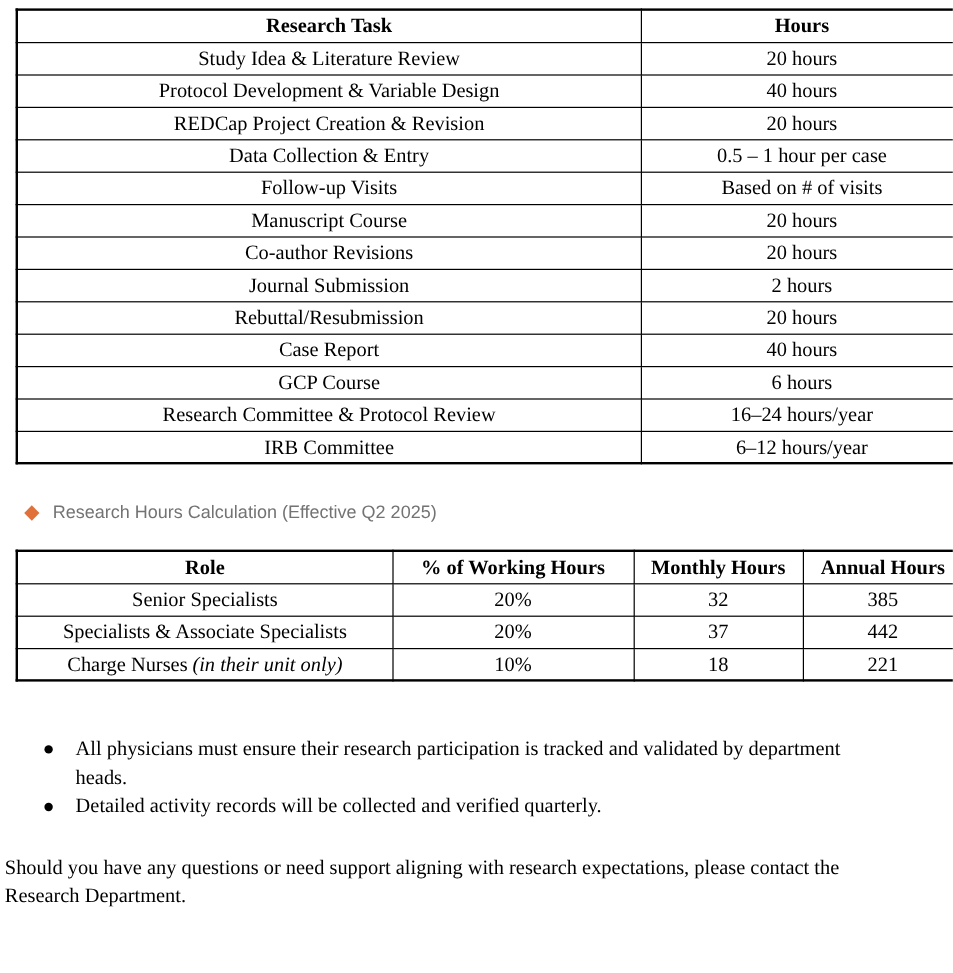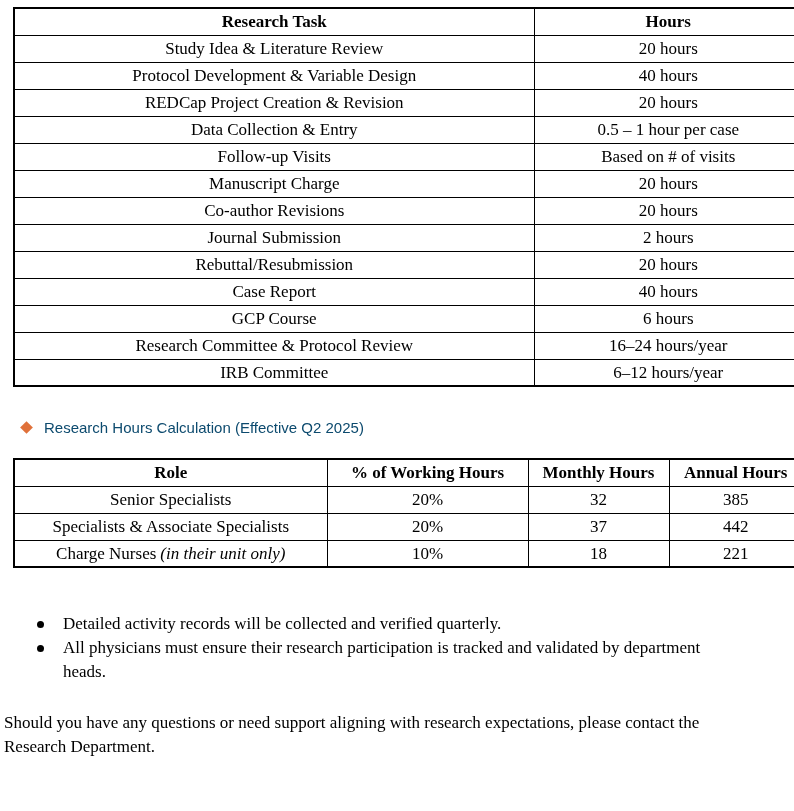--- a/index.html
+++ b/index.html
@@ -49,21 +49,21 @@
   .diamond {
     width: 9px;
     height: 9px;
     transform: rotate(45deg);
     flex: none;
     margin-right: 13px;
   }
   .section-heading-text {
     font-family: "Liberation Sans", sans-serif;
     font-size: 15px;
-    color: #0c4a6e;
+    color: #737373;
   }
 
   
   .role-note { font-style: italic; }
   .role-note:not(:empty) { margin-left: 4px; }
 
   
   .bullet-list { margin-top: 44px; }
   .bullet-item {
     display: flex;
@@ -117,21 +117,21 @@
     </tr>
     <tr>
       <td>Data Collection &amp; Entry</td>
       <td>0.5 – 1 hour per case</td>
     </tr>
     <tr>
       <td>Follow-up Visits</td>
       <td>Based on # of visits</td>
     </tr>
     <tr>
-      <td>Manuscript Charge</td>
+      <td>Manuscript Course</td>
       <td>20 hours</td>
     </tr>
     <tr>
       <td>Co-author Revisions</td>
       <td>20 hours</td>
     </tr>
     <tr>
       <td>Journal Submission</td>
       <td>2 hours</td>
     </tr>
@@ -196,21 +196,21 @@
       <td>10%</td>
       <td>18</td>
       <td>221</td>
     </tr>
   </tbody>
 </table>
 
 <div class="bullet-list">
   <div class="bullet-item">
     <span class="bullet-dot"></span>
-    <span class="bullet-text">Detailed activity records will be collected and verified quarterly.</span>
+    <span class="bullet-text">All physicians must ensure their research participation is tracked and validated by department heads.</span>
   </div>
   <div class="bullet-item">
     <span class="bullet-dot"></span>
-    <span class="bullet-text">All physicians must ensure their research participation is tracked and validated by department heads.</span>
+    <span class="bullet-text">Detailed activity records will be collected and verified quarterly.</span>
   </div>
 </div>
 
 <p class="footer-paragraph">Should you have any questions or need support aligning with research expectations, please contact the Research Department.</p>
 
 </body></html>

